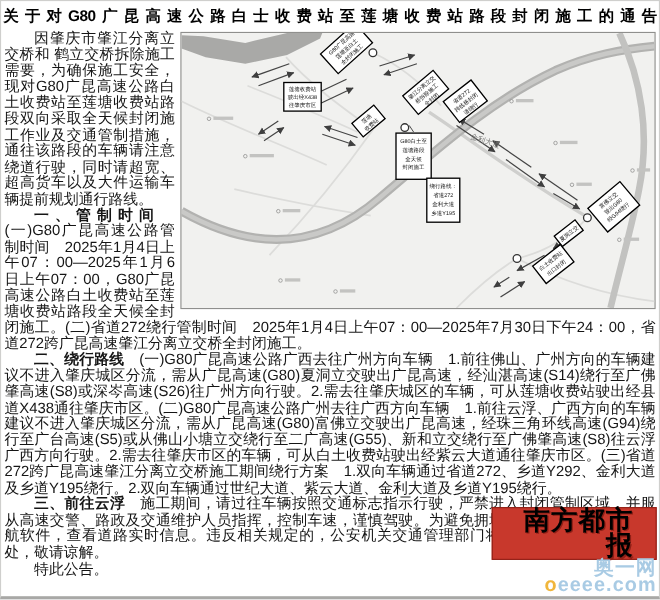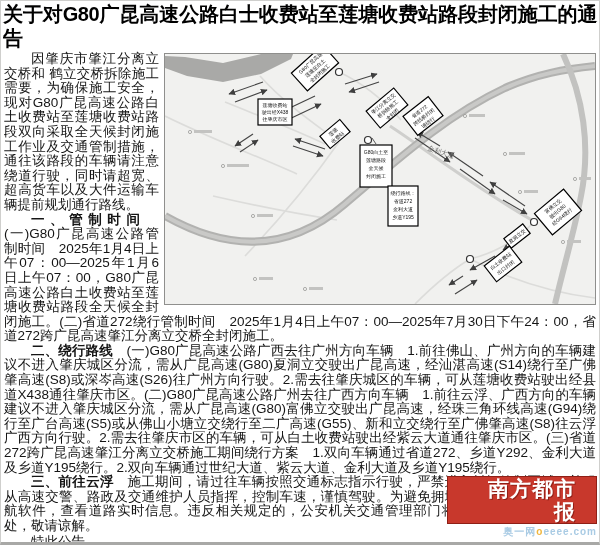--- a/index.html
+++ b/index.html
@@ -2,38 +2,38 @@
 <html><head>
 <meta charset="utf-8">
 <style>
   html,body{margin:0;padding:0;background:#e9e9e9;}
   .page{
     position:relative;width:600px;height:545px;margin:0 auto;background:#ffffff;
     box-sizing:border-box;border:1px solid #cfcfcd;border-bottom:3px solid #a8a8a6;
     font-family:"Liberation Sans",sans-serif;color:#151515;overflow:hidden;
   }
   .title{
-    margin:1px 2px 2px 2px;font-size:20px;font-weight:bold;letter-spacing:-0.5px;
+    margin:1px 2px 2px 2px;font-size:14px;font-weight:bold;letter-spacing:-0.5px;
     text-align:justify;text-align-last:justify;line-height:24px;color:#000;
   }
   .flow{padding:0 3px;}
   .map-wrap{
     float:right;width:430px;height:250px;margin:1px 0 3px 5px;
     border:1px solid #8f8f8d;background:#f1f1ef;
   }
   p.para{margin:0;font-size:13.5px;line-height:14.6px;text-align:justify;text-indent:2em;}
   p.para b{font-weight:bold;}
   .closing{margin:0;font-size:13.5px;line-height:15px;text-indent:2em;}
   .watermark{position:absolute;right:2px;bottom:3px;width:150px;text-align:right;z-index:5;}
   .wm-red{
     display:inline-block;background:#c8382c;border:1px solid #8f1f16;
-    color:#ffffff;font-weight:bold;font-size:21px;line-height:23px;padding:0 20px;
+    color:#000000;font-weight:bold;font-size:24px;line-height:23px;padding:0 20px;
     letter-spacing:1px;text-shadow:1px 1px 0 #8f1f16;
   }
-  .wm-site{font-size:10px;font-weight:bold;letter-spacing:1px;line-height:15px;color:#a9cbe4;}
+  .wm-site{font-size:18px;font-weight:bold;letter-spacing:1px;line-height:15px;color:#a9cbe4;}
   .wm-site .o{color:#f0b63c;}
   
   .abox{fill:#ffffff;stroke:#000000;stroke-width:1.2;}
   .atext{font-size:5px;fill:#111;text-anchor:middle;font-family:"Liberation Sans",sans-serif;}
   .roadlbl{font-size:7px;fill:#7a7a78;font-family:"Liberation Sans",sans-serif;}
   .pinlbl{fill:#c3c3c1;}
 </style>
 </head>
 <body>
 

